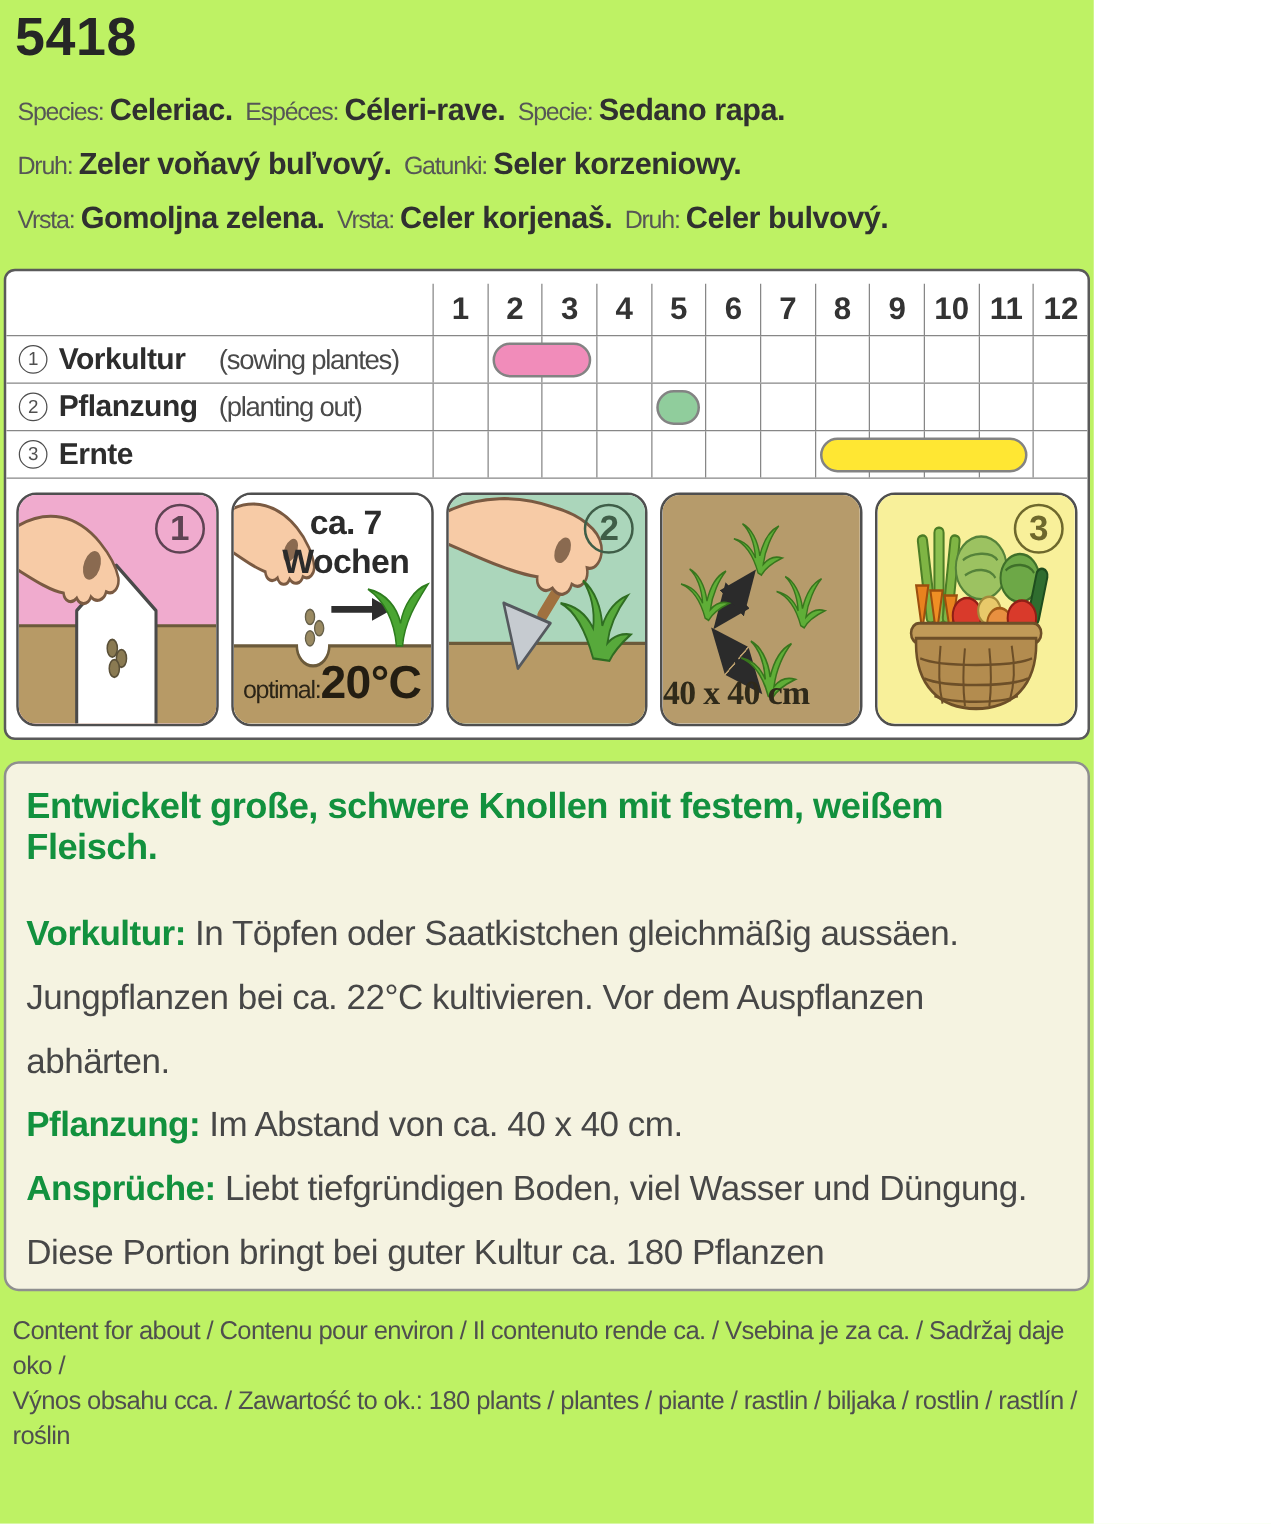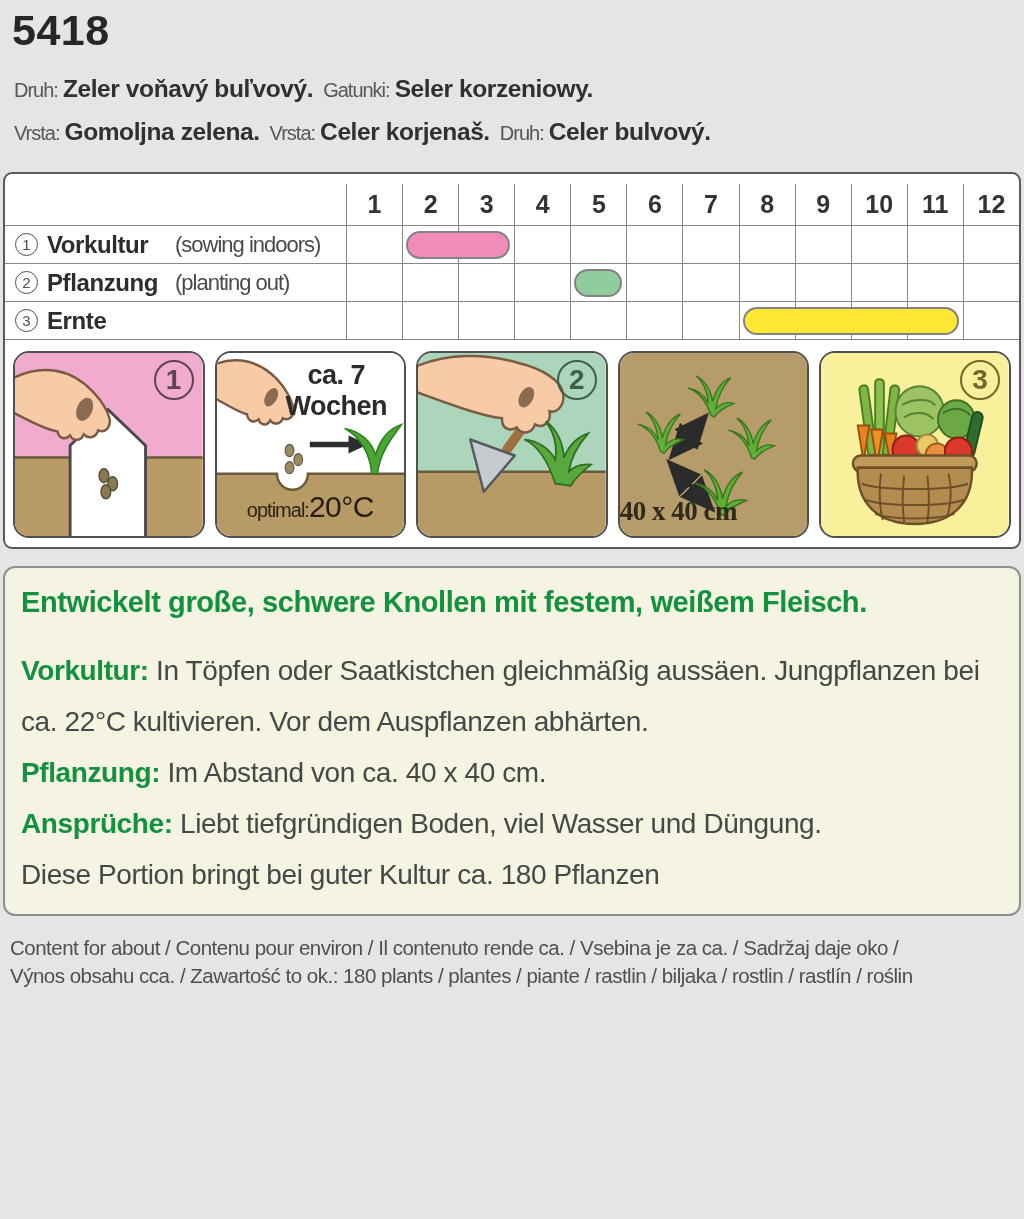--- a/index.html
+++ b/index.html
@@ -1,18 +1,18 @@
 <!DOCTYPE html>
 <html><head>
 <meta charset="utf-8">
 <style>
   * { margin:0; padding:0; box-sizing:border-box; }
   html,body { background:#fff; }
   body { font-family:"Liberation Sans","DejaVu Sans",sans-serif; }
-  .page { width:1024px; height:1219px; background:#e5e5e5; overflow:hidden; position:relative; }
+  .page { width:875px; height:1219px; background:#bef264; overflow:hidden; position:relative; }
 
   
   .article-number { font-size:43px; font-weight:bold; color:#262626; margin:6px 0 0 12px; letter-spacing:0.5px; }
   .art-row { display:flex; margin:30px 0 0 14px; }
   .art-label { font-size:22px; color:#5a5a5a; letter-spacing:-0.8px; margin-top:9px; width:60px; flex:none; }
   .title { font-size:31px; font-weight:bold; color:#12913e; letter-spacing:-0.3px; }
   .latin { font-size:29px; font-style:italic; color:#4c4c4c; margin-top:8px; letter-spacing:-0.3px; }
   .species-block { margin:14px 0 0 14px; }
   .sp-line { line-height:40px; white-space:nowrap; }
   .sp-label { font-size:20px; color:#565656; letter-spacing:-1px; margin-right:5px; }
@@ -42,43 +42,44 @@
            border-radius:50%; display:flex; align-items:center; justify-content:center;
            font-size:28px; font-weight:bold; }
   .badge.b1 { color:#5e4353; }
   .badge.b2 { color:#3f5e48; }
   .badge.b3 { color:#6e682c; }
   .cap-weeks { position:absolute; top:7px; right:4px; width:128px; text-align:center;
                font-size:27px; font-weight:bold; color:#2b2b2b; line-height:31px; letter-spacing:-0.5px; }
   .cap-optimal { position:absolute; bottom:12px; left:0; right:0; display:flex; align-items:baseline;
                  justify-content:center; gap:0; }
   .cap-optimal .lbl { font-size:20px; color:#2b2417; letter-spacing:-1px; }
-  .cap-optimal .val { font-size:30px; font-weight:normal; color:#231d12; letter-spacing:-0.5px; }
+  .cap-optimal .val { font-size:37px; font-weight:bold; color:#231d12; letter-spacing:-0.5px; }
   .cap-spacing { position:absolute; bottom:9px; left:0; right:0; 
                  font-size:27px; font-weight:bold; color:#2f2a1a; letter-spacing:-0.5px;font-family:Liberation Serif, serif; }
 
   
   .description-box { margin:17px 3px 0 3px; background:#f5f3e1; border:2.5px solid #8f8f8f; border-radius:12px;
-                     padding:16px 16px 14px 16px; }
+                     padding:16px 16px 4px 16px; }
   .headline { font-size:29px; font-weight:bold; color:#12913e; letter-spacing:-0.4px; margin:2px 0 26px 0; }
   .para { font-size:28px; color:#474747; line-height:51px; letter-spacing:-0.4px; }
   .para .plabel { color:#12913e; font-weight:bold; }
 
   
   .footer { margin:18px 0 0 10px; font-size:20.5px; color:#4f4f4f; line-height:28px; letter-spacing:-0.5px; }
 </style>
 </head>
 <body>
 
 <div class="page">
 
   <div class="article-number">5418</div>
 
 
   <div class="species-block" id="species-block">
+      <div class="sp-line"><span class="sp-label">Species:</span><span class="sp-value">Celeriac.</span><span class="sp-label">Espéces:</span><span class="sp-value">Céleri-rave.</span><span class="sp-label">Specie:</span><span class="sp-value">Sedano rapa.</span></div>
       <div class="sp-line"><span class="sp-label">Druh:</span><span class="sp-value">Zeler voňavý buľvový.</span><span class="sp-label">Gatunki:</span><span class="sp-value">Seler korzeniowy.</span></div>
       <div class="sp-line"><span class="sp-label">Vrsta:</span><span class="sp-value">Gomoljna zelena.</span><span class="sp-label">Vrsta:</span><span class="sp-value">Celer korjenaš.</span><span class="sp-label">Druh:</span><span class="sp-value">Celer bulvový.</span></div>
     </div>
 
   <section class="calendar-box">
     <div class="cal-grid">
       <div class="cal-row header">
         <div class="cal-label-cell"></div>
         <div class="cal-cells" id="month-header">
             <div class="cal-cell">1</div>
@@ -93,21 +94,21 @@
             <div class="cal-cell">10</div>
             <div class="cal-cell">11</div>
             <div class="cal-cell">12</div>
           </div>
       </div>
       <div id="cal-rows">
           <div class="cal-row">
             <div class="cal-label-cell">
               <span class="circle-num">1</span>
               <span class="row-label">Vorkultur</span>
-              <span class="row-note">(sowing indoors)</span>
+              <span class="row-note">(sowing plantes)</span>
             </div>
             <div class="cal-cells">
               <div class="cal-cell"></div>
               <div class="cal-cell"></div>
               <div class="cal-cell"></div>
               <div class="cal-cell"></div>
               <div class="cal-cell"></div>
               <div class="cal-cell"></div>
               <div class="cal-cell"></div>
               <div class="cal-cell"></div>

